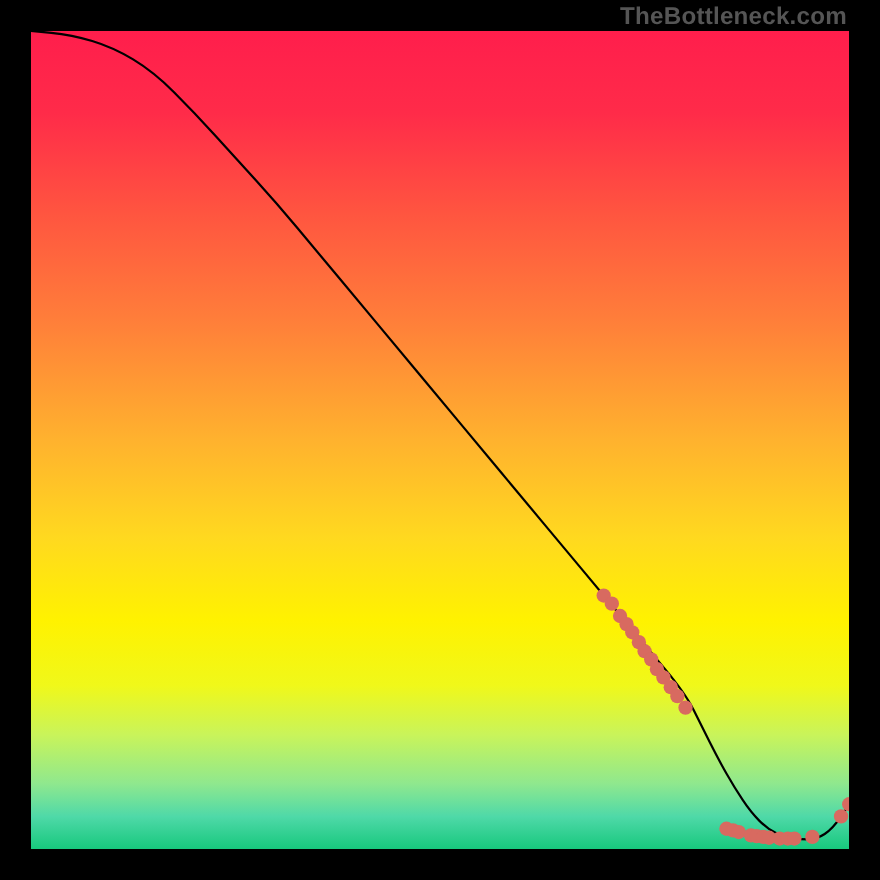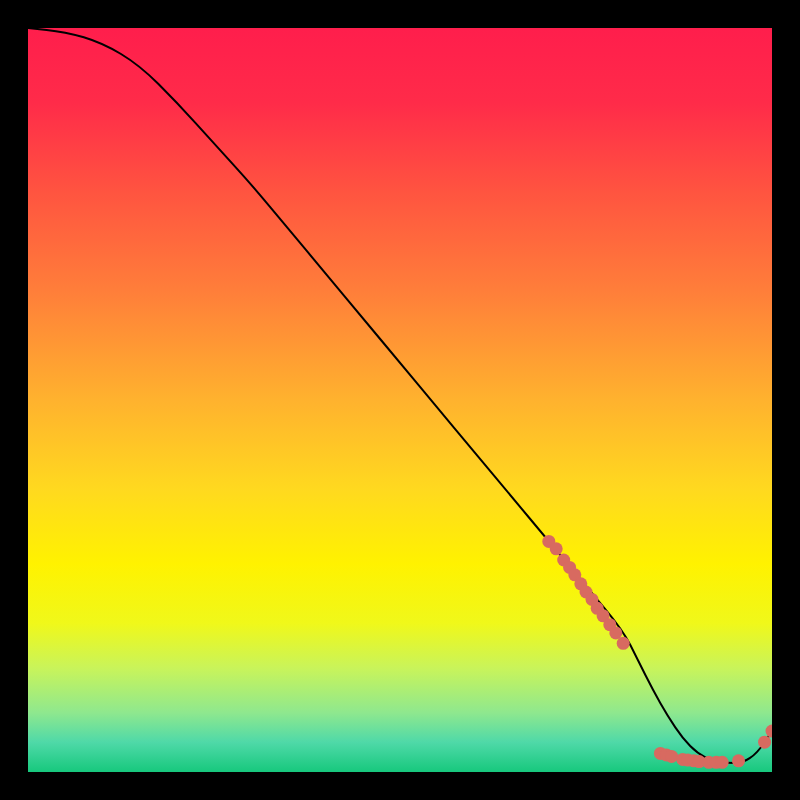--- a/index.html
+++ b/index.html
@@ -37,20 +37,21 @@
   }
   svg {
     display: block;
   }
 </style>
 </head>
 <body>
 
 <div class="outer">
 
+  <div class="watermark">TheBottleneck.com</div>
 
   <div class="plot-area">
     <svg id="chart-svg" width="744" height="744" viewBox="0 0 744 744">
       <defs>
         <linearGradient id="bg-grad" x1="0" y1="0" x2="0" y2="1">
             <stop offset="0%" stop-color="#ff1e4c"></stop>
             <stop offset="10%" stop-color="#ff2b49"></stop>
             <stop offset="22%" stop-color="#ff5440"></stop>
             <stop offset="35%" stop-color="#ff7d3a"></stop>
             <stop offset="50%" stop-color="#ffb22e"></stop>

